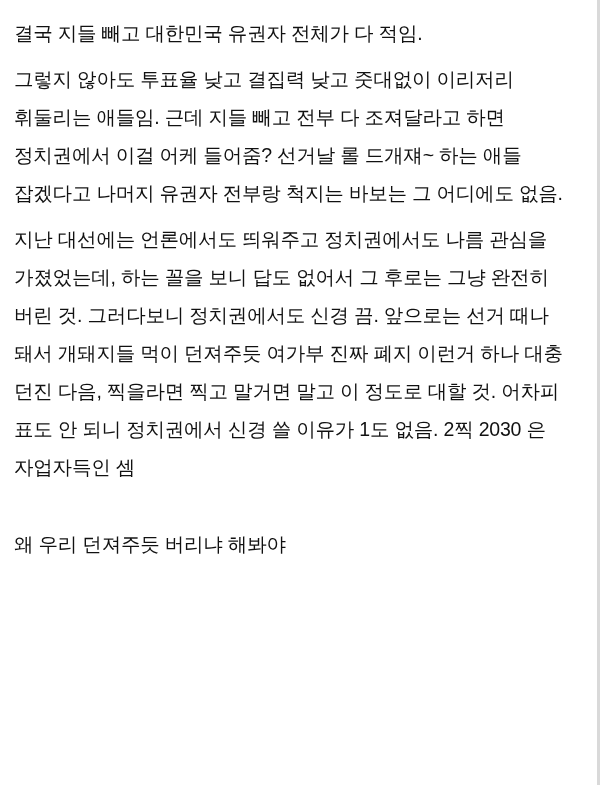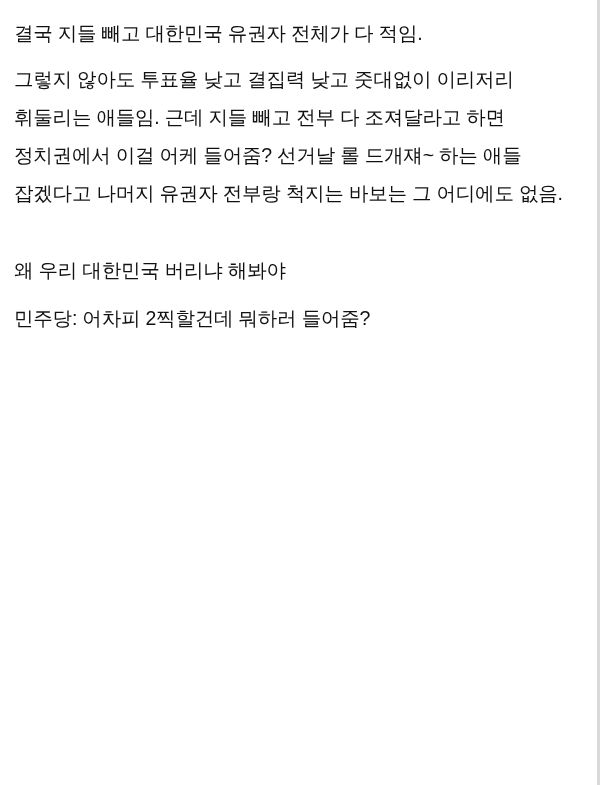--- a/index.html
+++ b/index.html
@@ -51,23 +51,23 @@
   }
 </style>
 </head>
 <body>
 
 <div class="page">
 
   <div class="body">
     <p class="para">결국 지들 빼고 대한민국 유권자 전체가 다 적임.</p>
     <p class="para">그렇지 않아도 투표율 낮고 결집력 낮고 줏대없이 이리저리 휘둘리는 애들임. 근데 지들 빼고 전부 다 조져달라고 하면 정치권에서 이걸 어케 들어줌? 선거날 롤 드개쟤~ 하는 애들 잡겠다고 나머지 유권자 전부랑 척지는 바보는 그 어디에도 없음.</p>
+    <p class="para">지난 대선에는 언론에서도 띄워주고 정치권에서도 나름 관심을 가졌었는데, 하는 꼴을 보니 답도 없어서 그 후로는 그냥 완전히 버린 것. 그러다보니 정치권에서도 신경 끔. 앞으로는 선거 때나 돼서 개돼지들 먹이 던져주듯 여가부 진짜 폐지 이런거 하나 대충 던진 다음, 찍을라면 찍고 말거면 말고 이 정도로 대할 것. 어차피 표도 안 되니 정치권에서 신경 쓸 이유가 1도 없음. 2찍 2030 은 자업자득인 셈</p>
 
     <div class="spacer"></div>
 
     <div class="tail">
-      <p class="para">왜 우리 대한민국 버리냐 해봐야</p>
-      <p class="para">민주당: 어차피 2찍할건데 뭐하러 들어줌?</p>
+      <p class="para">왜 우리 던져주듯 버리냐 해봐야</p>
     </div>
   </div>
 
   <div class="edge-right"></div>
 </div>
 
 </body></html>

